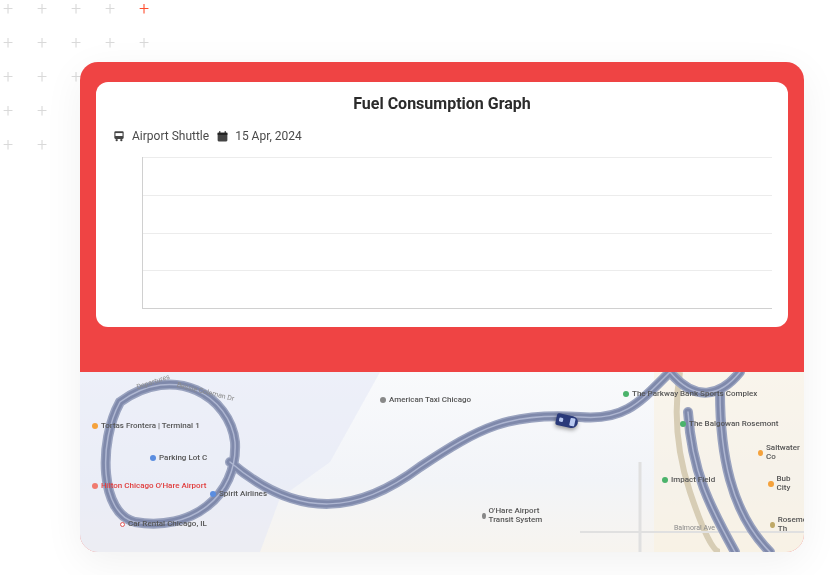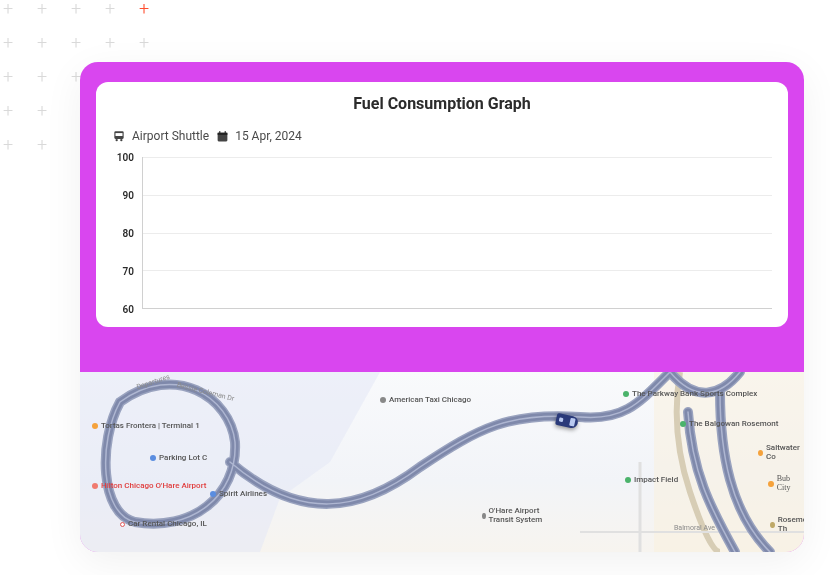--- a/index.html
+++ b/index.html
@@ -32,21 +32,21 @@
     line-height: 1;
   }
   .plus.red { color: #ff4d2e; }
 
   .card {
     position: absolute;
     top: 62px;
     left: 80px;
     width: 724px;
     height: 490px;
-    background: #d946ef;
+    background: #ef4444;
     border-radius: 18px;
     box-shadow: 0 10px 40px rgba(0,0,0,0.06);
   }
 
   .chart-panel {
     position: absolute;
     top: 20px;
     left: 16px;
     right: 16px;
     background: #fff;
@@ -305,27 +305,20 @@
                 <rect x="16" y="2" width="2" height="5" fill="#222"></rect>
               </svg>
           </span>
           <span>15 Apr, 2024</span>
         </div>
       </div>
       <div class="meta-spacer"></div>
     </div>
 
     <div class="chart-area">
-      <div class="y-axis">
-        <span class="y-tick" style="top:0%">100</span>
-        <span class="y-tick" style="top:25%">90</span>
-        <span class="y-tick" style="top:50%">80</span>
-        <span class="y-tick" style="top:75%">70</span>
-        <span class="y-tick" style="top:100%">60</span>
-      </div>
       <div class="plot">
         <div class="grid-line" style="top:0%"></div>
         <div class="grid-line" style="top:25%"></div>
         <div class="grid-line" style="top:50%"></div>
         <div class="grid-line" style="top:75%"></div>
       </div>
     </div>
   </div>
 
   <div class="map">
@@ -391,25 +384,25 @@
         <span class="t">The Balgowan Rosemont</span>
       </div>
     <div class="poi" style="left:402px; top:135px; max-width:70px;">
         <span class="dot" style="background:#888"></span>
         <span class="t">O'Hare Airport Transit System</span>
       </div>
     <div class="poi orange" style="left:678px; top:72px;">
         <span class="dot"></span>
         <span class="t">Saltwater Co</span>
       </div>
-    <div class="poi green" style="left:545px; top:104px;">
+    <div class="poi green" style="left:582px; top:104px;">
         <span class="dot"></span>
         <span class="t">Impact Field</span>
       </div>
-    <div class="poi orange" style="left:688px; top:103px;font-family:Liberation Serif, serif;">
+    <div class="poi orange" style="left:688px; top:103px;">
         <span class="dot"></span>
         <span class="t">Bub City</span>
       </div>
     <div class="poi" style="left:690px; top:144px;">
         <span class="dot" style="background:#bfa968"></span>
         <span class="t">Rosemont Th</span>
       </div>
 
     <span class="street-label" style="left:56px; top:6px; transform:rotate(-18deg);">Departures</span>
     <span class="street-label" style="left:96px; top:16px; transform:rotate(14deg);">Bessie Coleman Dr</span>

